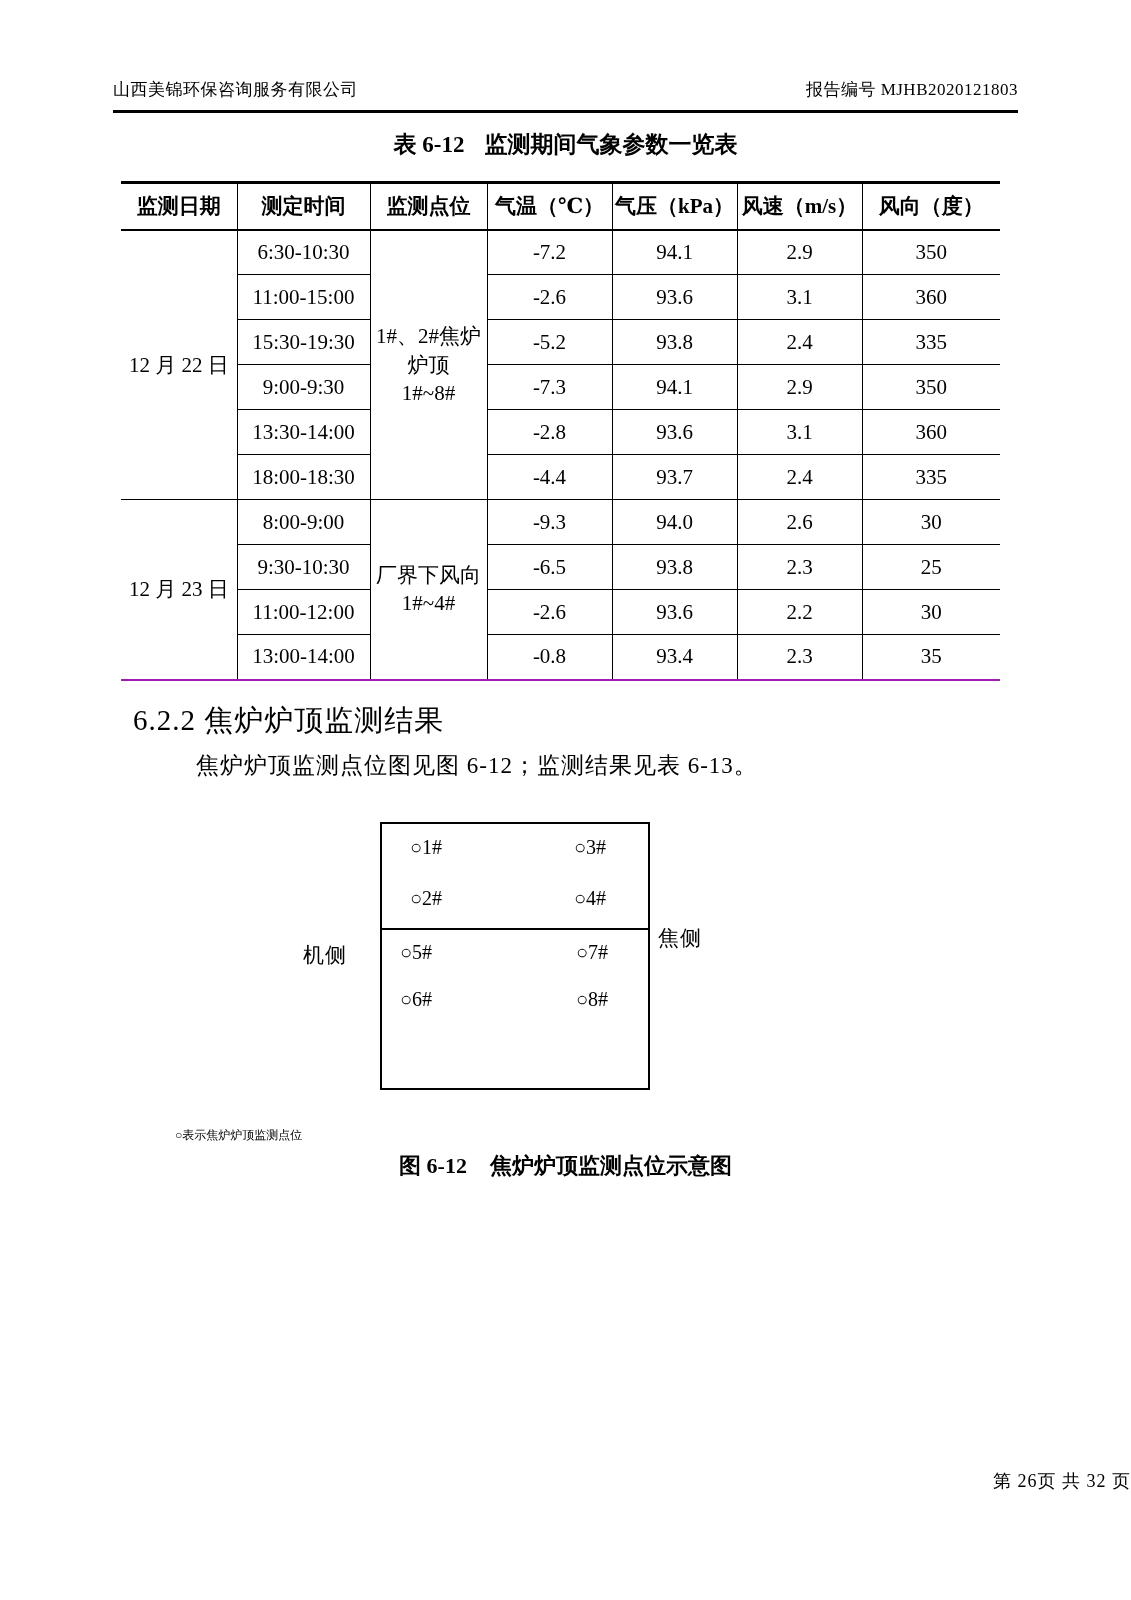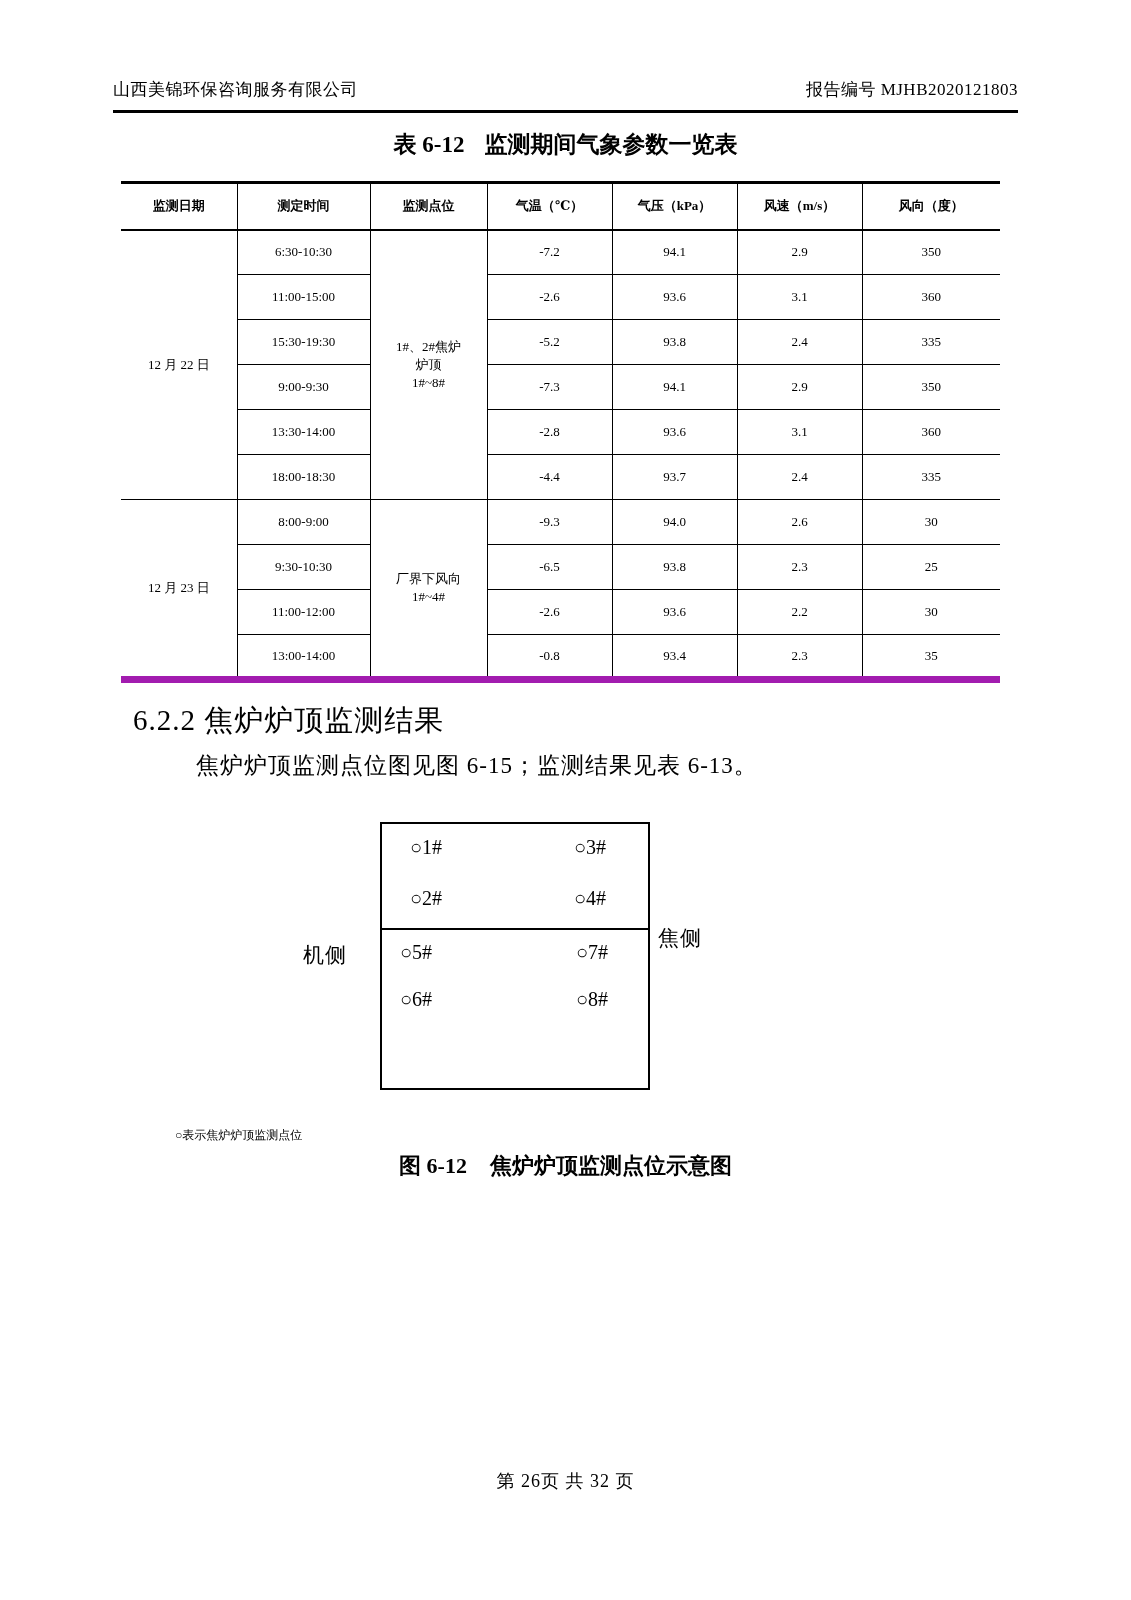--- a/index.html
+++ b/index.html
@@ -47,22 +47,22 @@
   .table-title .gap { margin-right: 20px; }
 
   
   table.params {
     position: absolute;
     top: 181px; left: 121px;
     width: 879px;
     table-layout: fixed;
     border-collapse: collapse;
     border-top: 3px solid #000000;
-    border-bottom: 7px solid #a21caf;
-    font-size: 13px;
+    border-bottom: 2px solid #a21caf;
+    font-size: 21px;
   }
   table.params th, table.params td {
     border: 1px solid #000000;
     text-align: center;
     vertical-align: middle;
     padding: 0;
     font-weight: normal;
   }
   table.params thead th { font-weight: bold; border-bottom: 2px solid #000000; }
   table.params thead tr { height: 47px; }
@@ -135,21 +135,21 @@
     font-size: 22px;
     font-weight: bold;
   }
   .fig-caption .gap { margin-right: 23px; }
 
   
   .doc-footer {
     position: absolute;
     top: 1469px; left: 0;
     width: 100%;
-    text-align: center;
+    text-align: right;
     font-size: 18px;
     letter-spacing: 1px;
   }
 </style>
 </head>
 <body>
 
 <div class="page">
 
   <div class="doc-header">
@@ -262,21 +262,21 @@
         <td>13:00-14:00</td>
         <td>-0.8</td>
         <td>93.4</td>
         <td>2.3</td>
         <td class="col-last">35</td>
       </tr>
     </tbody>
   </table>
 
   <div class="section-heading">6.2.2 焦炉炉顶监测结果</div>
-  <div class="body-paragraph">焦炉炉顶监测点位图见图 6-15；监测结果见表 6-13。</div>
+  <div class="body-paragraph">焦炉炉顶监测点位图见图 6-12；监测结果见表 6-13。</div>
 
   <span class="side-label" style="top:941px; left:303px;">机侧</span>
   <span class="side-label" style="top:924px; left:658px;">焦侧</span>
 
   <div class="fig-box">
     <div class="fig-top">
       <span class="fig-point" style="top:12px; left:28px;">○1#</span>
       <span class="fig-point" style="top:12px; left:192px;">○3#</span>
       <span class="fig-point" style="top:63px; left:28px;">○2#</span>
       <span class="fig-point" style="top:63px; left:192px;">○4#</span>

